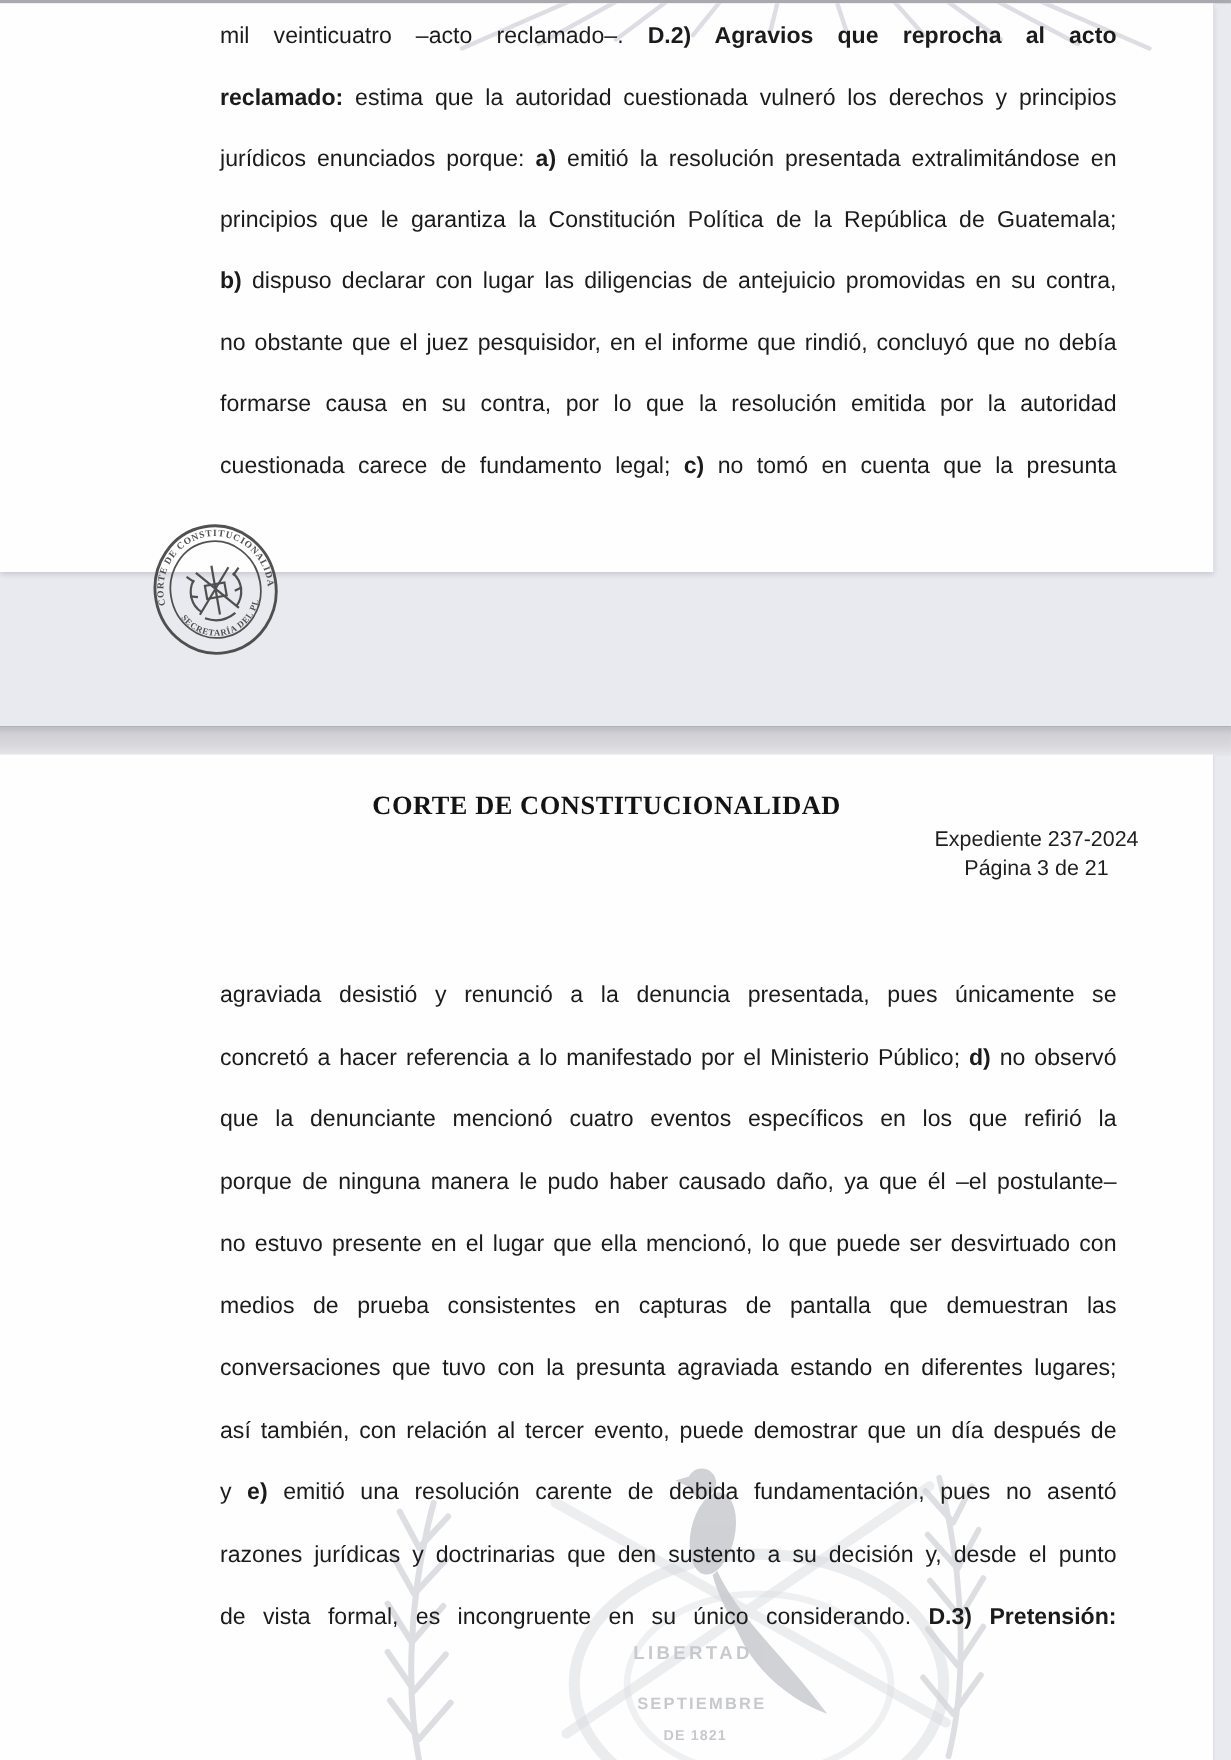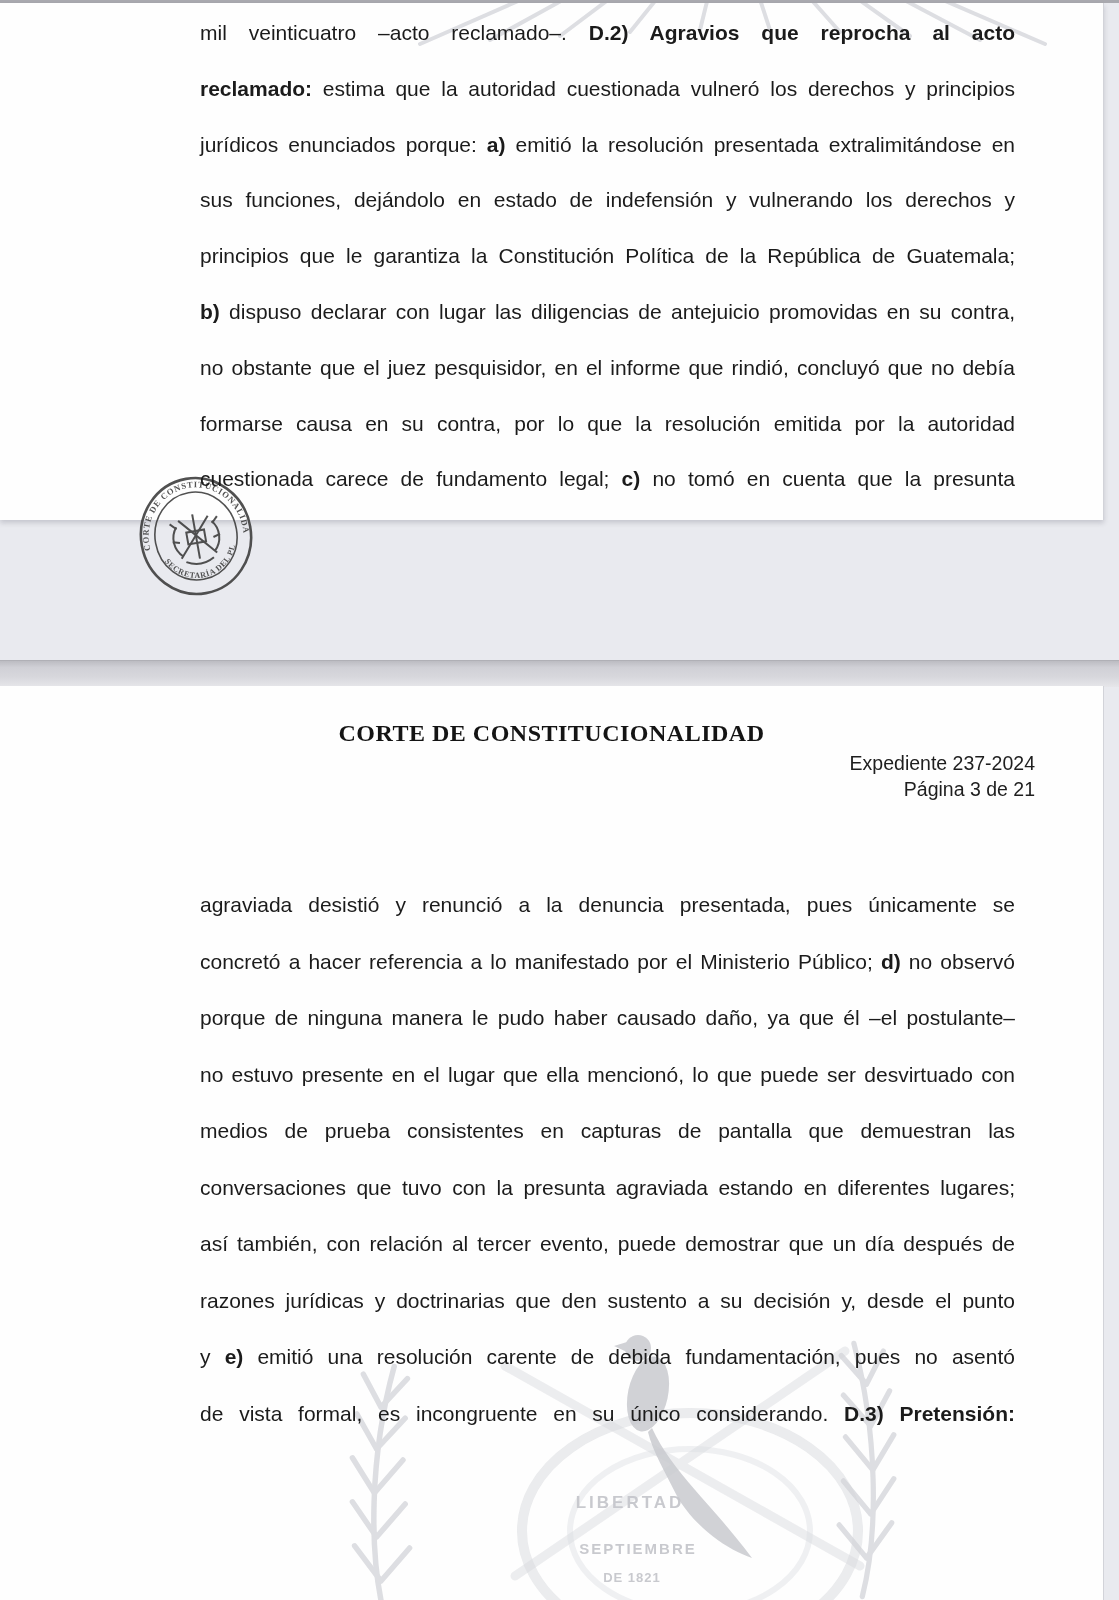--- a/index.html
+++ b/index.html
@@ -49,21 +49,21 @@
   }
   .hdr-sub{
     position:absolute;top:61px;left:0;width:100%;
     text-align:center;
     font-family:"Liberation Serif",serif;
     font-size:13.5px;letter-spacing:.4px;
     color:#232323;z-index:2;
   }
   .hdr-right{
     position:absolute;top:64px;right:68px;
-    text-align:right;font-size:19.5px;line-height:26px;
+    text-align:center;font-size:19.5px;line-height:26px;
     color:#1e1e1e;z-index:2;
   }
   .watermark{position:absolute;left:300px;top:560px;z-index:0;}
   .wm-stroke{stroke:#d3d4d9;stroke-width:5;fill:none;stroke-linecap:round;}
 </style>
 </head>
 <body>
 
 <div class="top-edge"></div>
 
@@ -81,21 +81,20 @@
       <line x1="330" y1="-95" x2="510" y2="33"></line>
       <line x1="330" y1="-95" x2="580" y2="37"></line>
       <line x1="330" y1="-95" x2="645" y2="41"></line>
     </g>
   </svg>
 
   <div class="tb">
       <div class="tline"><span>mil veinticuatro –acto reclamado–. </span><span class="b">D.2) Agravios que reprocha al acto</span></div>
       <div class="tline"><span class="b">reclamado: </span><span>estima que la autoridad cuestionada vulneró los derechos y principios</span></div>
       <div class="tline"><span>jurídicos enunciados porque: </span><span class="b">a) </span><span>emitió la resolución presentada extralimitándose en</span></div>
-      <div class="tline"><span>sus funciones, dejándolo en estado de indefensión y vulnerando los derechos y</span></div>
       <div class="tline"><span>principios que le garantiza la Constitución Política de la República de Guatemala;</span></div>
       <div class="tline"><span class="b">b) </span><span>dispuso declarar con lugar las diligencias de antejuicio promovidas en su contra,</span></div>
       <div class="tline"><span>no obstante que el juez pesquisidor, en el informe que rindió, concluyó que no debía</span></div>
       <div class="tline"><span>formarse causa en su contra, por lo que la resolución emitida por la autoridad</span></div>
       <div class="tline"><span>cuestionada carece de fundamento legal; </span><span class="b">c) </span><span>no tomó en cuenta que la presunta</span></div>
     </div>
 
   <svg class="seal" width="116" height="124" viewBox="0 0 116 124">
     <defs>
       <path id="arcTop" d="M 11 70 A 47.5 49.5 0 1 1 105 70" fill="none"></path>
@@ -173,22 +172,23 @@
     <g fill="#c6c7cc" opacity="0.95" text-anchor="middle" font-family="Liberation Sans, sans-serif" font-weight="bold">
       <text x="330" y="262" font-size="17" letter-spacing="3">LIBERTAD</text>
       <text x="338" y="308" font-size="15" letter-spacing="2">SEPTIEMBRE</text>
       <text x="332" y="336" font-size="13" letter-spacing="1">DE 1821</text>
     </g>
   </svg>
 
   <div class="tb">
       <div class="tline"><span>agraviada desistió y renunció a la denuncia presentada, pues únicamente se</span></div>
       <div class="tline"><span>concretó a hacer referencia a lo manifestado por el Ministerio Público; </span><span class="b">d) </span><span>no observó</span></div>
+      <div class="tline"><span>que la denunciante mencionó cuatro eventos específicos en los que refirió la</span></div>
       <div class="tline"><span>porque de ninguna manera le pudo haber causado daño, ya que él –el postulante–</span></div>
       <div class="tline"><span>no estuvo presente en el lugar que ella mencionó, lo que puede ser desvirtuado con</span></div>
       <div class="tline"><span>medios de prueba consistentes en capturas de pantalla que demuestran las</span></div>
       <div class="tline"><span>conversaciones que tuvo con la presunta agraviada estando en diferentes lugares;</span></div>
       <div class="tline"><span>así también, con relación al tercer evento, puede demostrar que un día después de</span></div>
+      <div class="tline"><span>y </span><span class="b">e) </span><span>emitió una resolución carente de debida fundamentación, pues no asentó</span></div>
       <div class="tline"><span>razones jurídicas y doctrinarias que den sustento a su decisión y, desde el punto</span></div>
-      <div class="tline"><span>y </span><span class="b">e) </span><span>emitió una resolución carente de debida fundamentación, pues no asentó</span></div>
       <div class="tline"><span>de vista formal, es incongruente en su único considerando. </span><span class="b">D.3) Pretensión:</span></div>
     </div>
 </div>
 
 </body></html>

